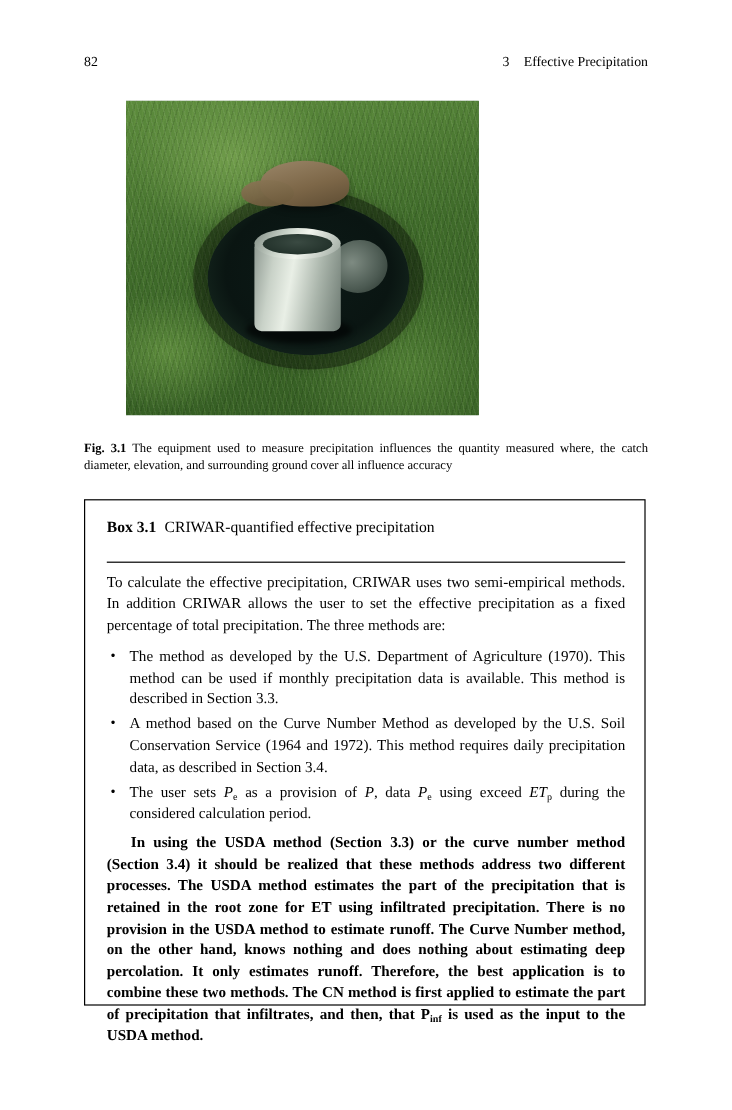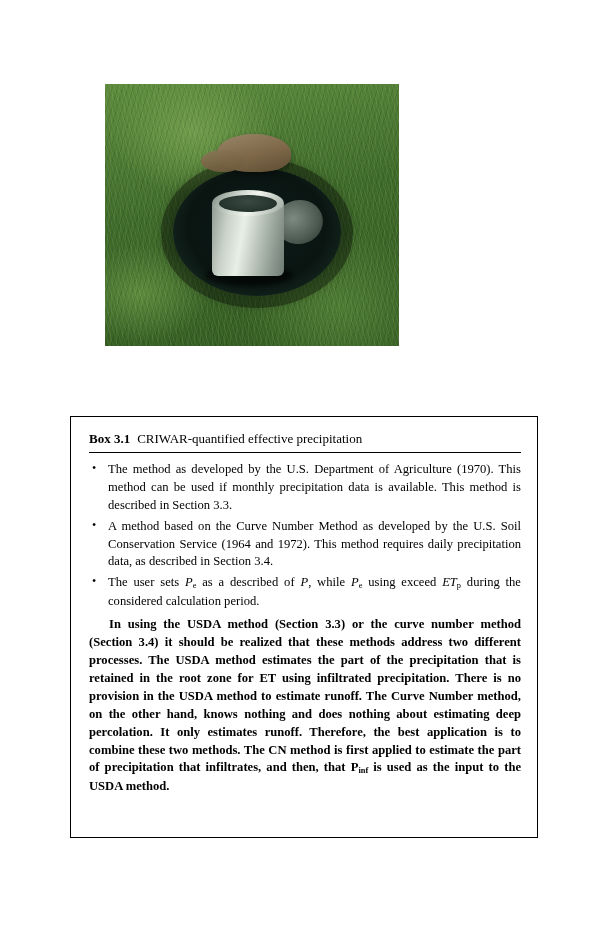--- a/index.html
+++ b/index.html
@@ -185,21 +185,21 @@
   }
   .box-inner {
     position: absolute;
     left: 18px;
     top: 14px;
     width: 432px;
   }
   .box-title {
     font-size: 13px;
     border-bottom: 1px solid #000000;
-    padding-bottom: 5px;
+    padding-bottom: 21px;
     margin-bottom: 8px;
   }
   .box-title b { font-weight: bold; }
   .box-title .tnum { margin-right: 7px; }
   .box p {
     margin: 0 0 8px 0;
     font-size: 12.6px;
     line-height: 1.42;
     text-align: justify;
   }
@@ -228,54 +228,65 @@
   sub {
     font-size: 8.4px;
     vertical-align: -0.28em;
   }
 </style>
 </head>
 <body>
 
 <div class="page">
 
+  <div class="header">
+    <span class="pageno">82</span>
+    <span class="runhead">
+      <span class="chapnum">3</span><span>Effective Precipitation</span>
+    </span>
+  </div>
 
   <div class="figure">
     <div class="grass"></div>
     <div class="hole-rim"></div>
     <div class="hole"></div>
     <div class="soil"></div>
     <div class="soil2"></div>
     <div class="gauge-shadow"></div>
     <div class="hose"></div>
     <div class="gauge-body"></div>
     <div class="gauge-top"></div>
     <div class="gauge-inner"></div>
   </div>
 
+  <div class="caption">
+    <b>Fig. 3.1</b>
+    <span>The equipment used to measure precipitation influences the quantity measured where, the catch diameter, elevation, and surrounding ground cover all influence accuracy</span>
+  </div>
 
   <div class="box">
     <div class="box-inner">
       <div class="box-title">
         <b class="tnum">Box 3.1</b><span>CRIWAR-quantified effective precipitation</span>
       </div>
 
+      <p>To calculate the effective precipitation, CRIWAR uses two semi-empirical methods. In addition CRIWAR allows the user to set the effective precipitation as a fixed percentage of total precipitation. The three methods are:</p>
 
       <ul class="bullets">
         <li>
           <span class="bullet">•</span>
           <span>The method as developed by the U.S. Department of Agriculture (1970). This method can be used if monthly precipitation data is available. This method is described in Section 3.3.</span>
         </li>
         <li>
           <span class="bullet">•</span>
           <span>A method based on the Curve Number Method as developed by the U.S. Soil Conservation Service (1964 and 1972). This method requires daily precipitation data, as described in Section 3.4.</span>
         </li>
         <li>
           <span class="bullet">•</span>
-          <span>The user sets </span><i>P</i><sub>e</sub><span> as a described of </span><i>P</i><span>, while </span><i>P</i><sub>e</sub><span> using exceed </span><i>ET</i><sub>p</sub><span> during the considered calculation period.</span>
+          <span>The user sets </span><i>P</i><sub>e</sub><span> as a provision of </span><i>P</i><span>, data </span><i>P</i><sub>e</sub><span> using exceed </span><i>ET</i><sub>p</sub><span> during the considered calculation period.</span>
         </li>
       </ul>
 
       <p class="indent-para">
         <span>In using the USDA method (Section 3.3) or the curve number method (Section 3.4) it should be realized that these methods address two different processes.  The USDA method estimates the part of the precipitation that is retained in the root zone for ET using infiltrated precipitation.  There is no provision in the USDA method to estimate runoff.  The Curve Number method, on the other hand, knows nothing and does nothing about estimating deep percolation.  It only estimates runoff.  Therefore, the best application is to combine these two methods. The CN method is first applied to estimate the part of precipitation that infiltrates, and then, that P</span><sub>inf</sub><span> is used as the input to the USDA method.</span>
       </p>
     </div>
   </div>
 
 </div>

